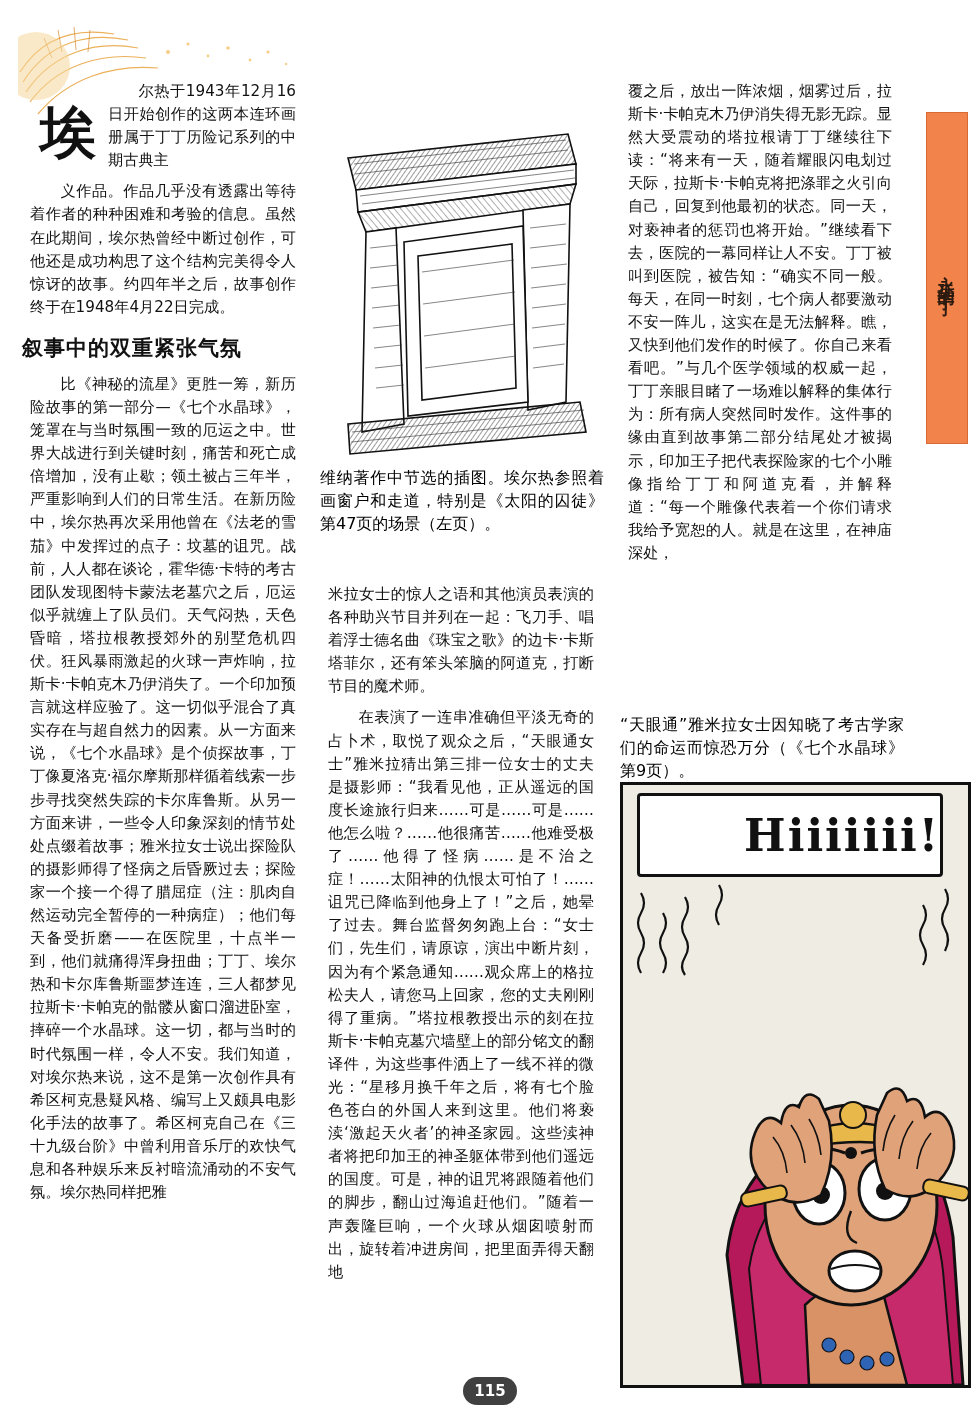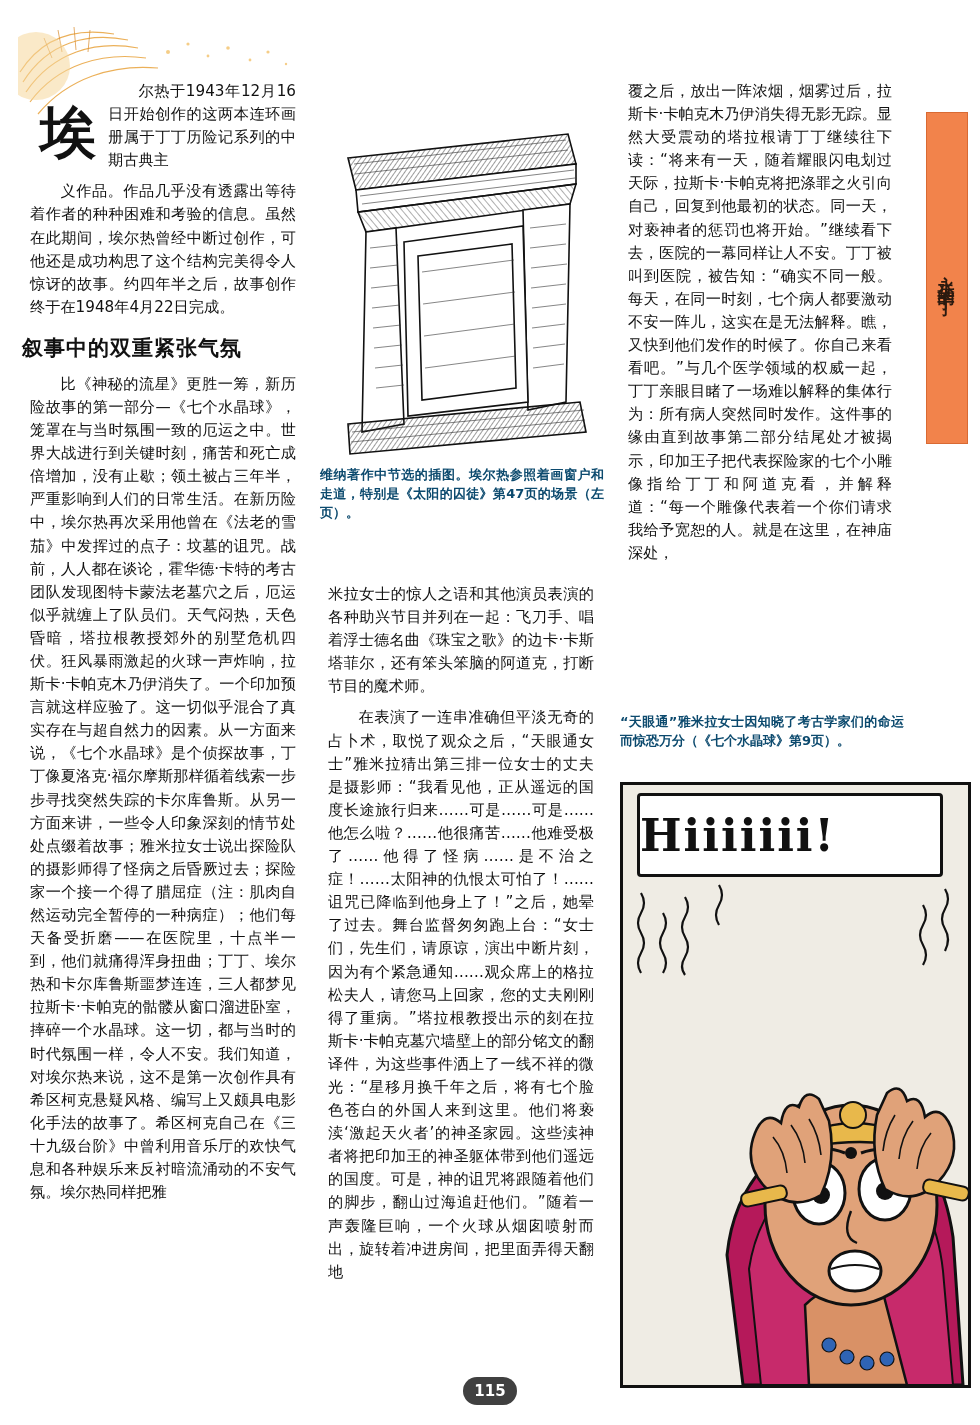--- a/index.html
+++ b/index.html
@@ -51,21 +51,21 @@
   }
 
   
   .fig-temple{
     position:absolute;left:318px;top:72px;width:288px;height:390px;
     background:#fff;
   }
   .fig-temple svg{display:block;}
   .caption{
     position:absolute;
-    font-size:13px;line-height:1.45;color:#0c4a6e;text-align:justify;font-weight:bold;
+    font-size:16px;line-height:1.45;color:#000000;text-align:justify;
   }
   #cap-temple{left:320px;top:466px;width:284px;}
   #cap-panic{left:620px;top:713px;width:284px;}
 
   
   .sidetab{
     position:absolute;right:12px;top:112px;width:40px;height:330px;
     background:#f2834b;
     border:1px solid #d96a33;
     display:flex;align-items:center;justify-content:center;
@@ -77,21 +77,21 @@
 
   
   .comic{
     position:absolute;left:620px;top:782px;width:345px;height:600px;
     border:3px solid #111;background:#e9e6df;overflow:hidden;
   }
   .comic .sky{position:absolute;inset:0;background:#efece4;}
   .balloon{
     position:absolute;left:14px;top:8px;width:300px;height:78px;
     background:#fff;border:3px solid #111;border-radius:4px;
-    display:flex;align-items:center;justify-content:flex-start;
+    display:flex;align-items:center;justify-content:flex-end;
   }
   .balloon .scream{
     font-family:"DejaVu Serif","Liberation Serif",serif;
     font-size:44px;font-weight:700;letter-spacing:2px;color:#111;
     white-space:nowrap;
   }
   .comic svg{position:absolute;left:0;top:0;}
 
   
   .pagenum{

